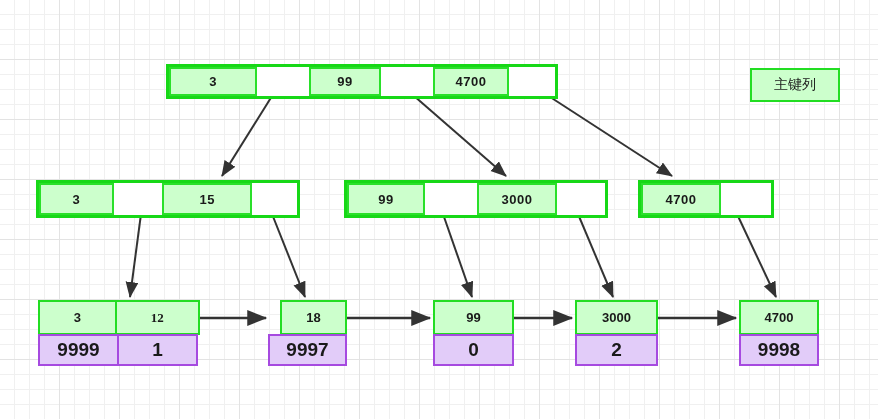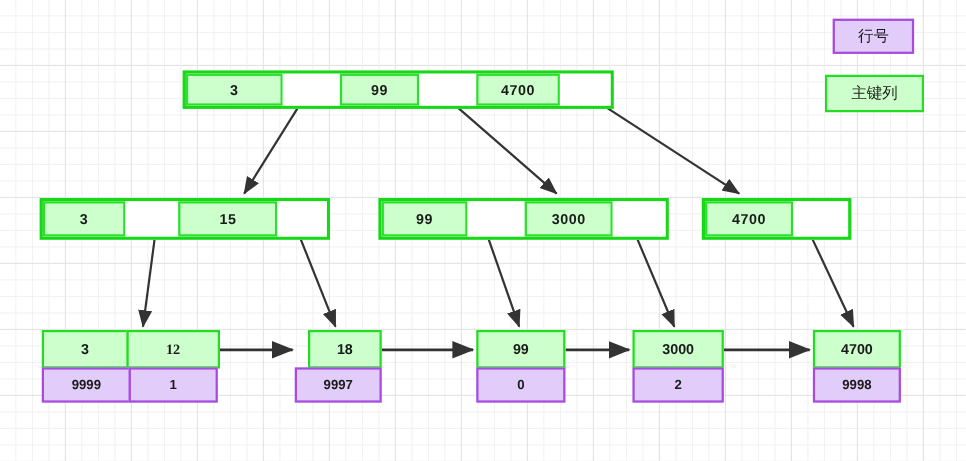--- a/index.html
+++ b/index.html
@@ -70,21 +70,21 @@
     color: #1a1a1a;
     height: 35px;
   }
   .leaf-num {
     box-sizing: border-box;
     background: #e2ccf9;
     border: 2px solid #a64ae0;
     display: flex;
     align-items: center;
     justify-content: center;
-    font-size: 12px;
+    font-size: 19px;
     font-weight: bold;
     color: #1a1a1a;
     height: 32px;
   }
 
   .legend-box {
     position: absolute;
     box-sizing: border-box;
     display: flex;
     align-items: center;
@@ -213,21 +213,18 @@
 
   <div class="leaf" style="left:739px; top:300px; width:80px;">
     <div class="leaf-row">
       <div class="leaf-key" style="width:80px;">4700</div>
     </div>
     <div class="leaf-row" style="margin-top:-1px;text-align:center;">
       <div class="leaf-num" style="width:80px;">9998</div>
     </div>
   </div>
 
-  <div class="legend-box legend-row" style="left:757px; top:17px; width:74px; height:32px;">
-    <span>行号</span>
-  </div>
 
   <div class="legend-box legend-pk" style="left:750px; top:68px; width:90px; height:34px;">
     <span>主键列</span>
   </div>
 
 </div>
 
 </body></html>

